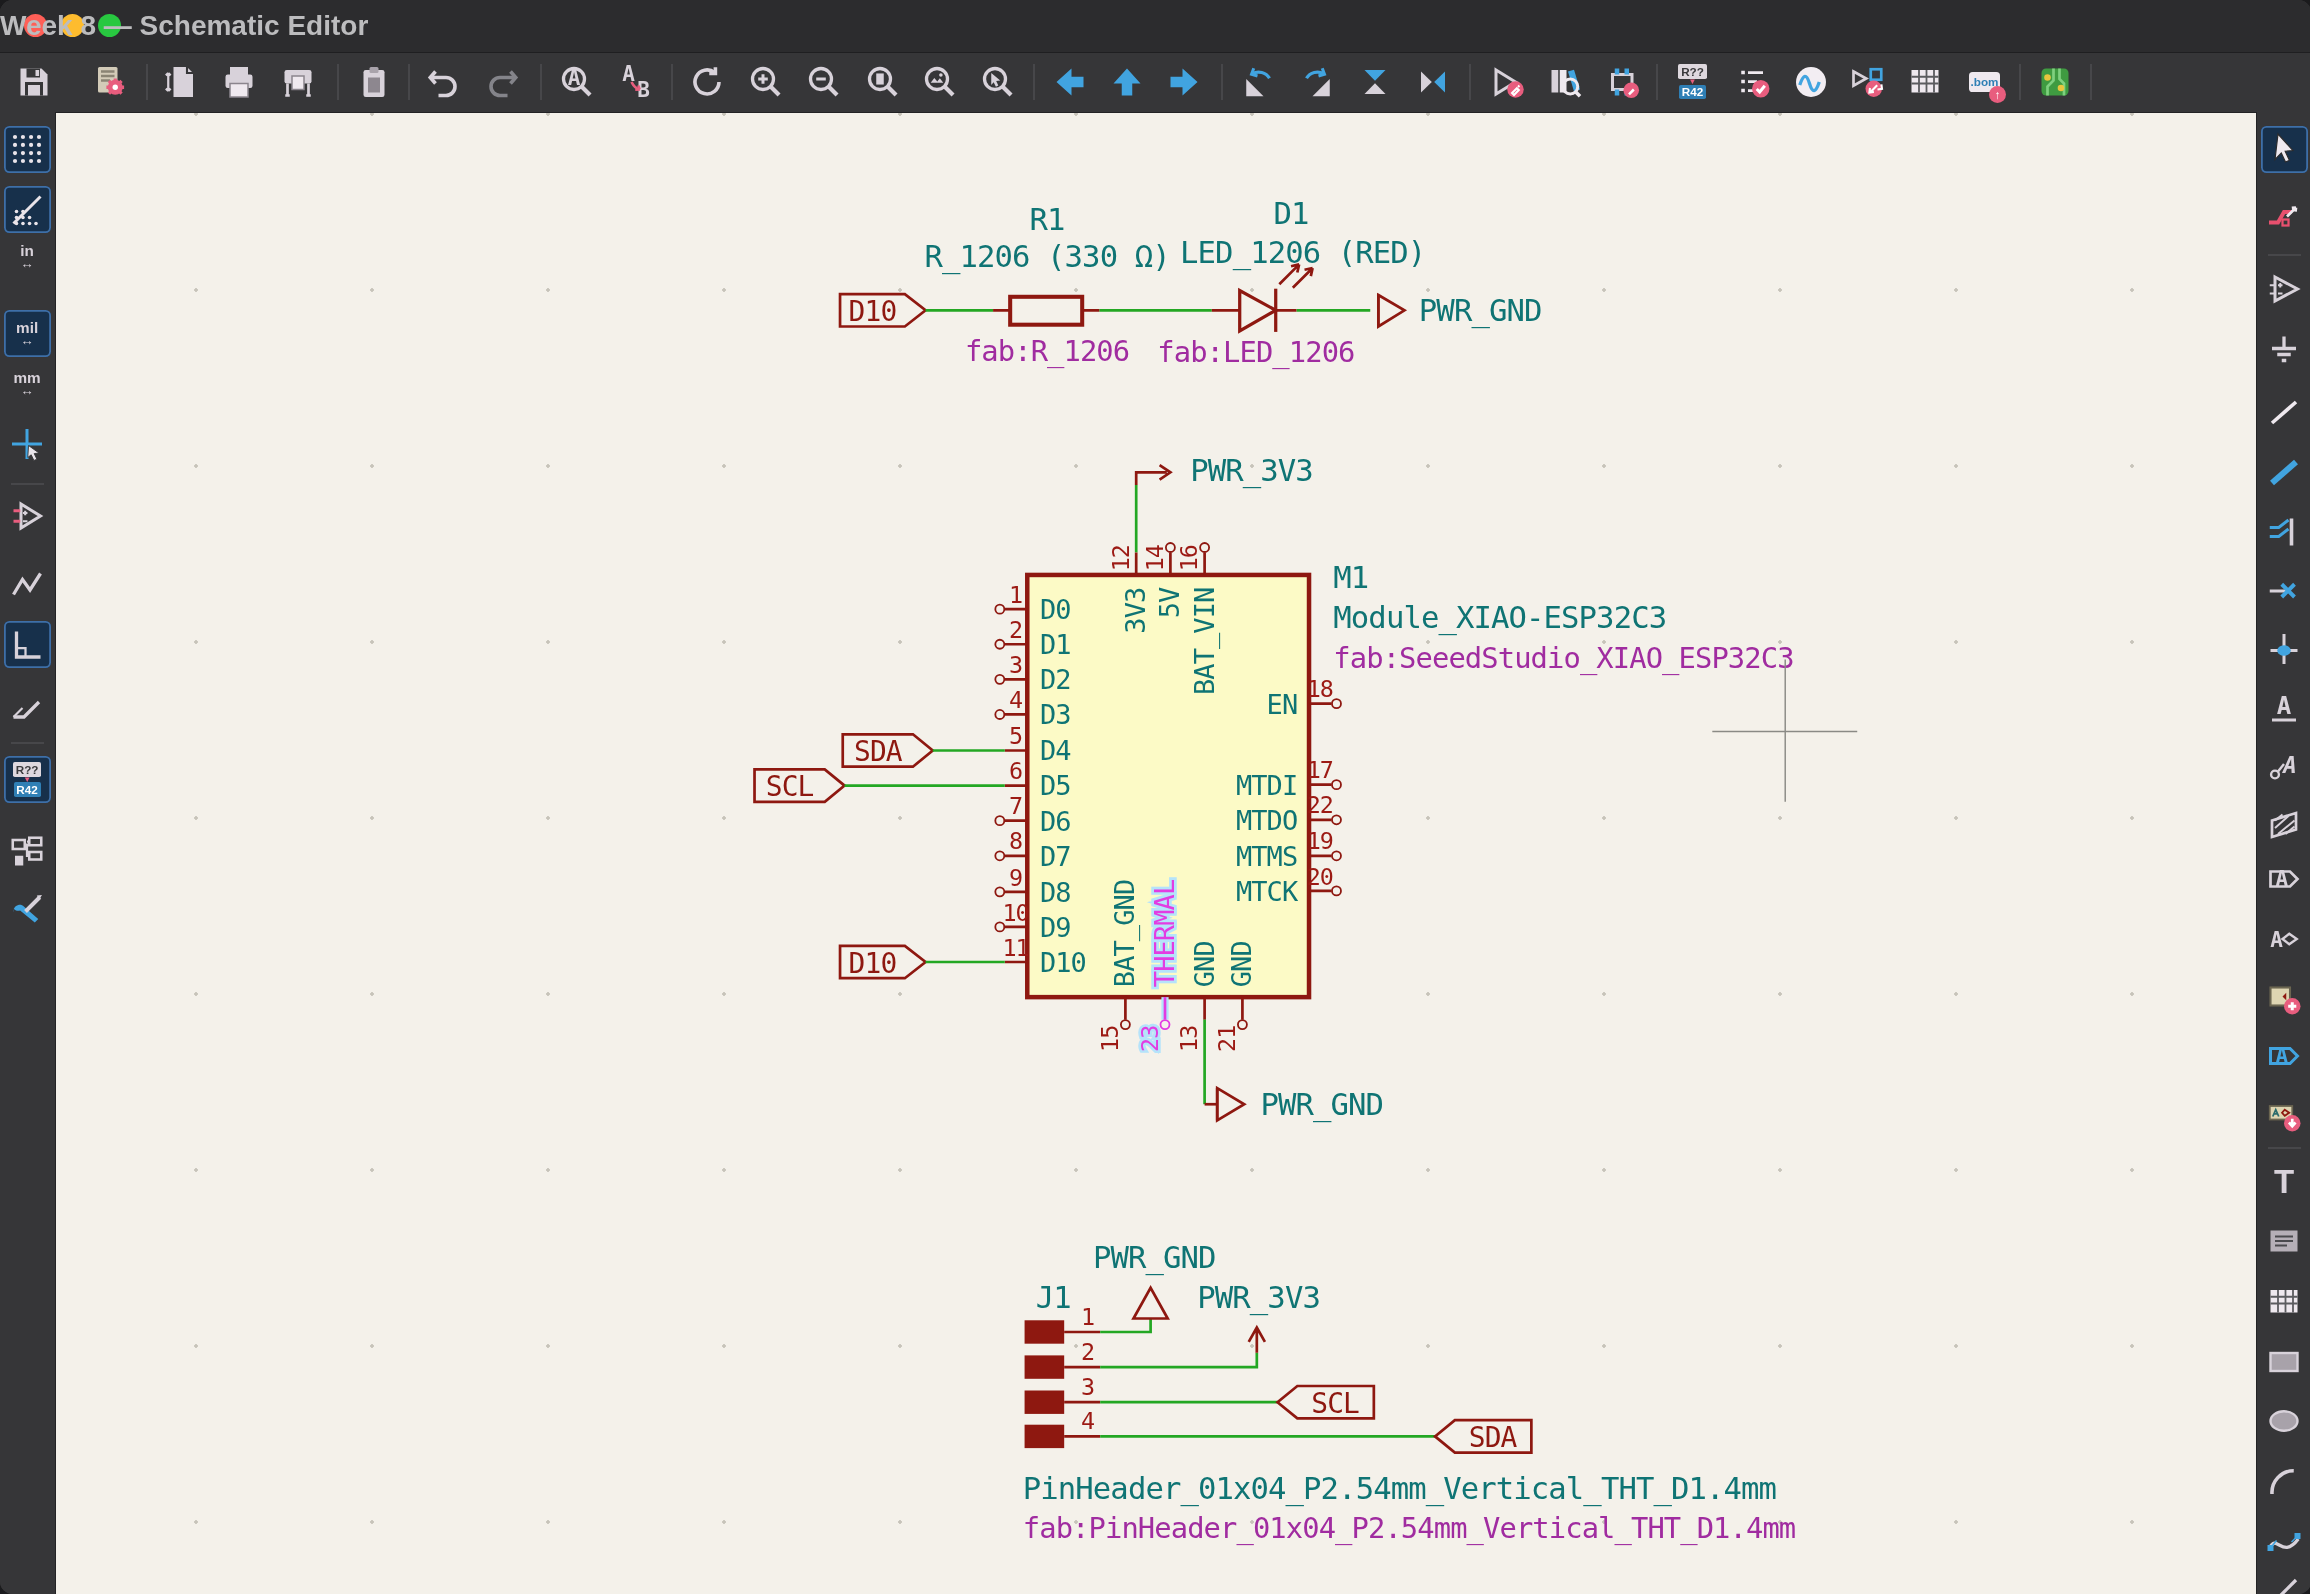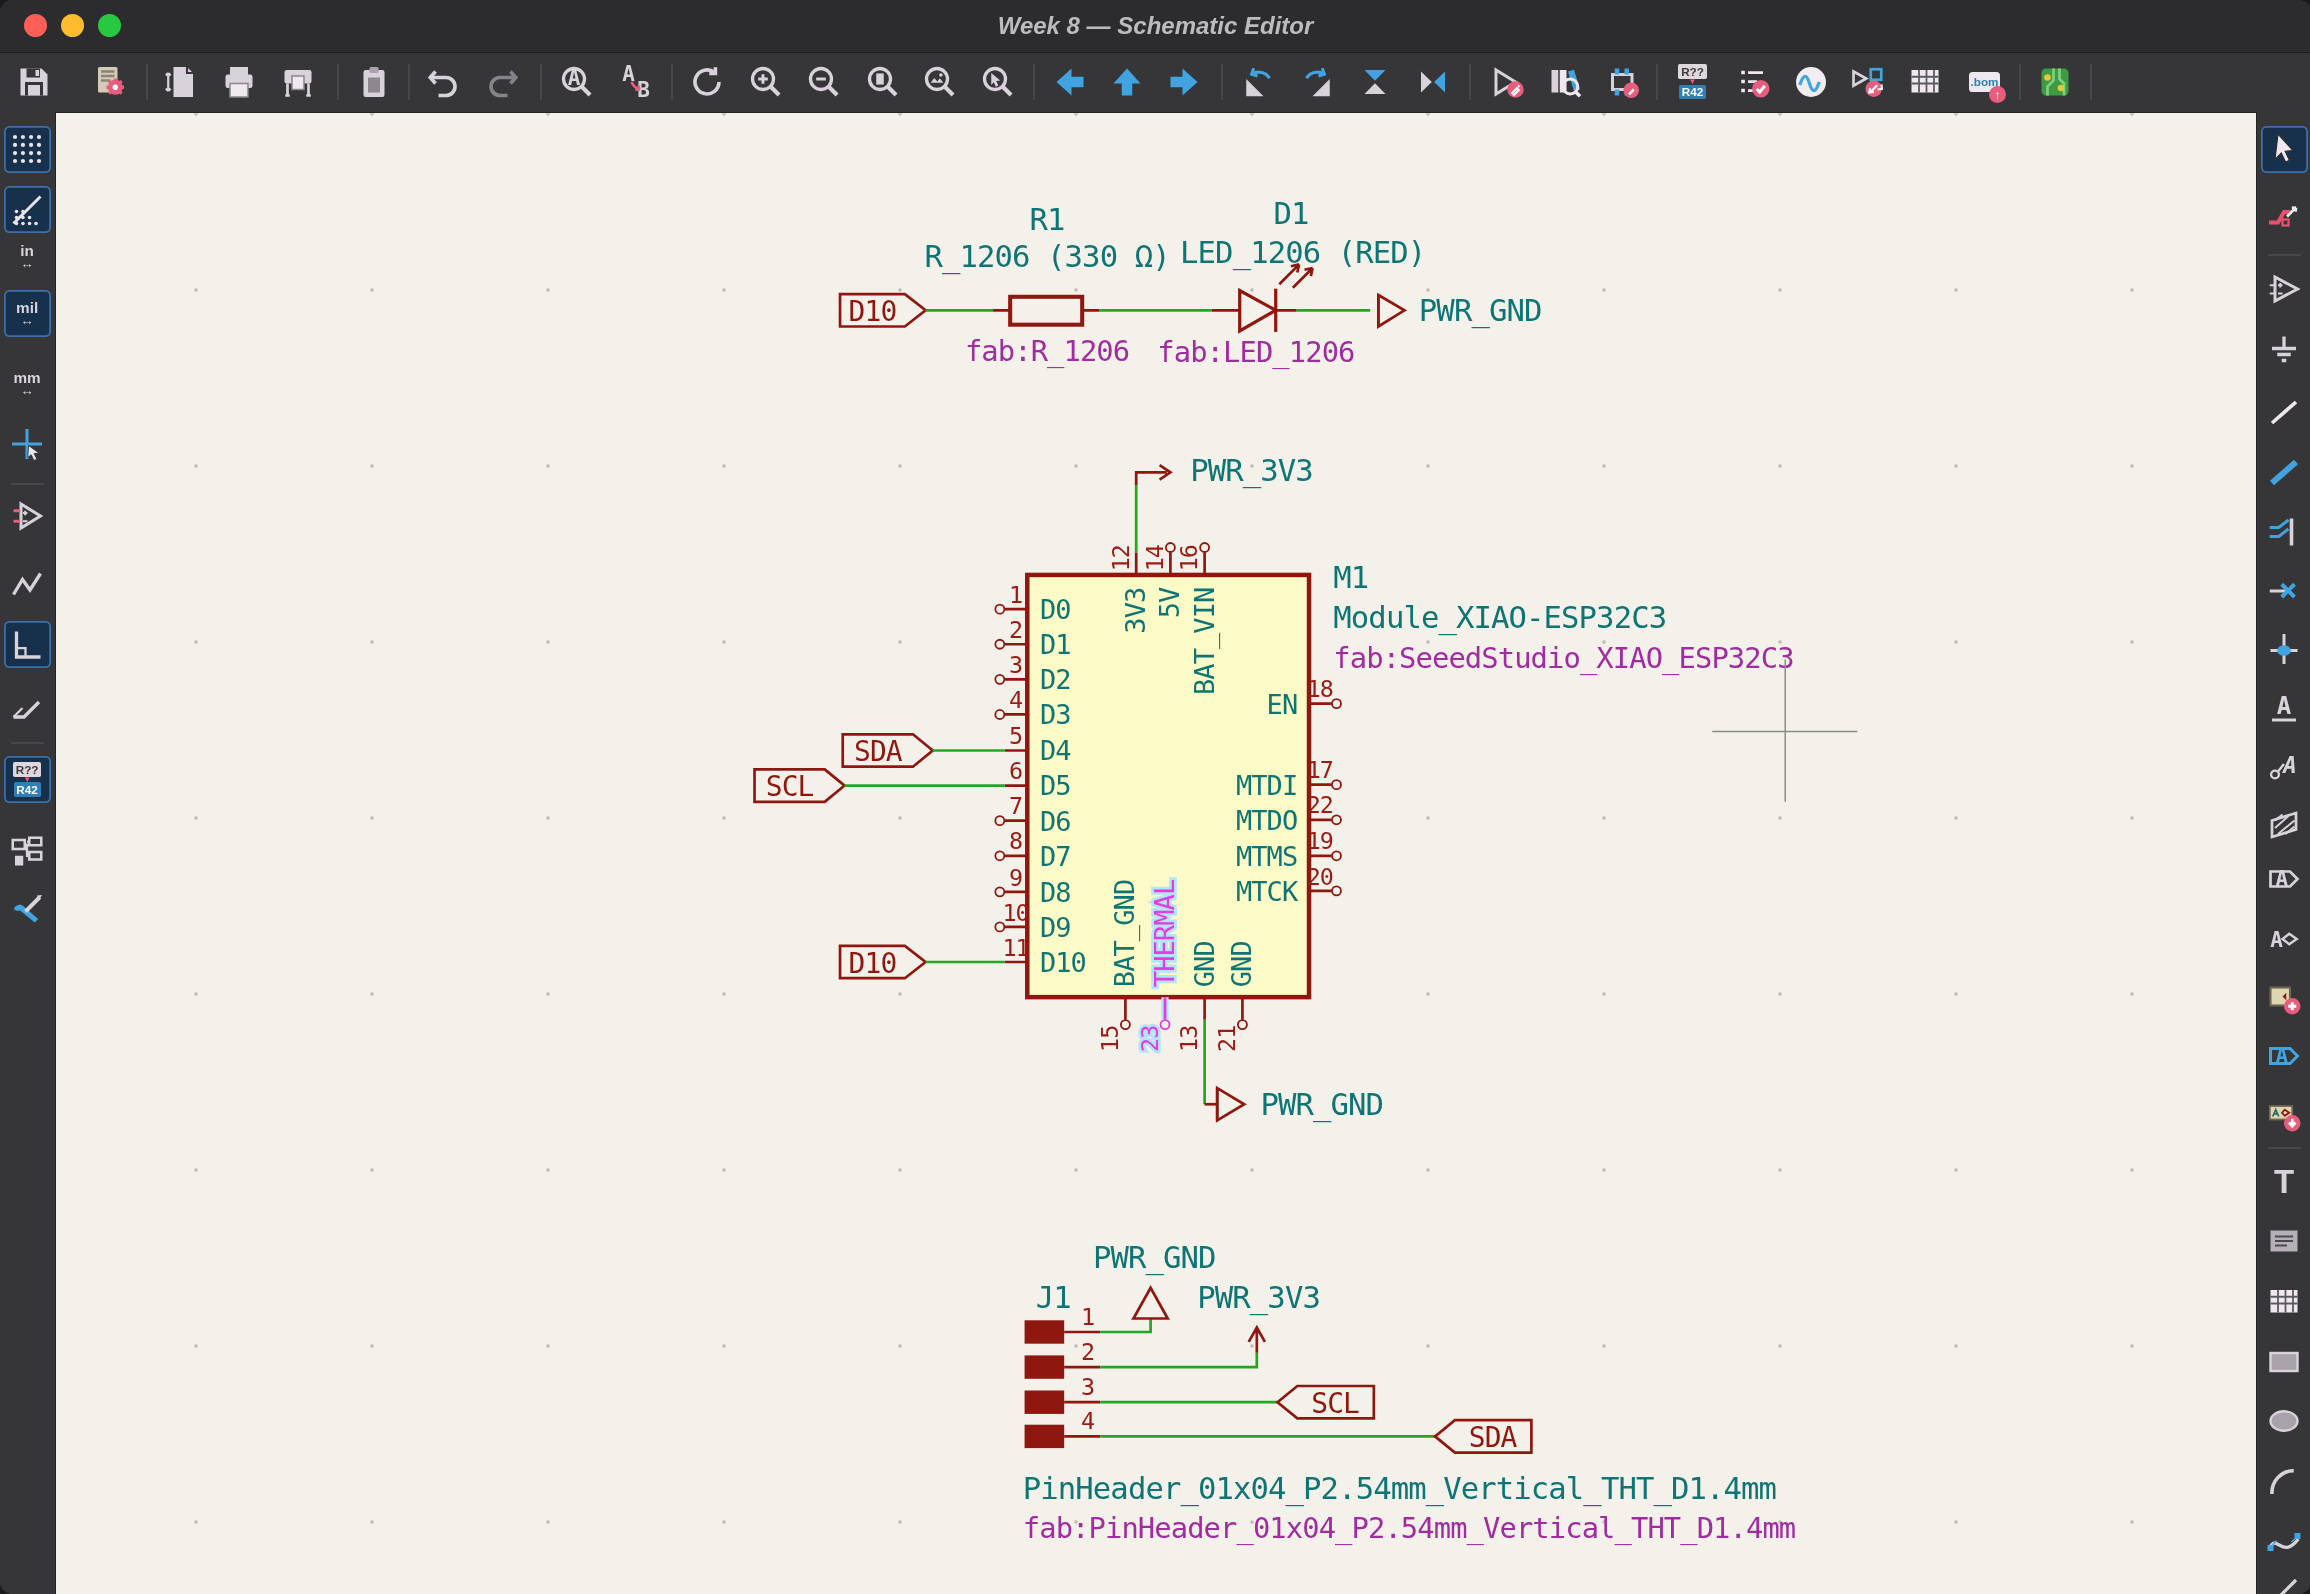--- a/index.html
+++ b/index.html
@@ -1,22 +1,22 @@
 <!DOCTYPE html>
 <html style="font-size:14.4px"><head>
 <meta charset="utf-8">
 <style>
   html,body{margin:0;padding:0;background:#1b1b1d;}
   #window{position:relative;width:2311px;height:1594px;background:#363638;border-radius:12.6px;overflow:hidden;
           font-family:"Liberation Sans",sans-serif;}
   
   #titlebar{position:absolute;left:0;top:0;width:100%;height:52px;background:#2c2c2e;border-bottom:0.9px solid #1f1f21;}
   .tl{position:absolute;top:13.5px;width:23.4px;height:23.4px;border-radius:50%;}
-  #title{position:absolute;left:0;top:0;width:100%;height:52px;line-height:52px;text-align:center;
-         color:#bcbcbe;font-size:24px;font-weight:bold;font-style:italic;}
+  #title{position:absolute;left:0;top:0;width:100%;height:52px;line-height:52px;
+         color:#bcbcbe;font-size:28px;font-weight:bold;}
   
   #toolbar-top{position:absolute;left:0;top:53px;width:2311px;height:59px;background:#363638;border-bottom:0.9px solid #232325;}
   #toolbar-left{position:absolute;left:0;top:112px;width:55px;height:1482px;background:#363638;border-right:0.9px solid #232325;}
   #toolbar-right{position:absolute;left:2256px;top:112px;width:55px;height:1482px;background:#363638;border-left:0.9px solid #232325;}
   .tb{position:absolute;width:47px;height:47px;border-radius:5.4px;display:flex;align-items:center;justify-content:center;}
   #toolbar-top .tb{top:5.4px;}
   #toolbar-left .tb,#toolbar-right .tb{left:3.6px;}
   .tb.sel{background:#17304b;box-shadow:inset 0 0 0 1.8px #3e6fa8;}
   .ic{width:36px;height:36px;display:block;}
   .vsep{position:absolute;top:10.8px;width:1.8px;height:36px;background:#47474a;}
@@ -556,21 +556,21 @@
         <svg class="ic" viewBox="0 0 40 40" width="36" height="36">
           <use href="#sy-gridov"></use>
         </svg>
       </div>
     <div class="tb" style="top:121px">
         <div class="unit">
           <span>in</span>
           <span class="uarr">↔</span>
         </div>
       </div>
-    <div class="tb sel" style="top:178px">
+    <div class="tb sel" style="top:198px">
         <div class="unit">
           <span>mil</span>
           <span class="uarr">↔</span>
         </div>
       </div>
     <div class="tb" style="top:248px">
         <div class="unit">
           <span>mm</span>
           <span class="uarr">↔</span>
         </div>

